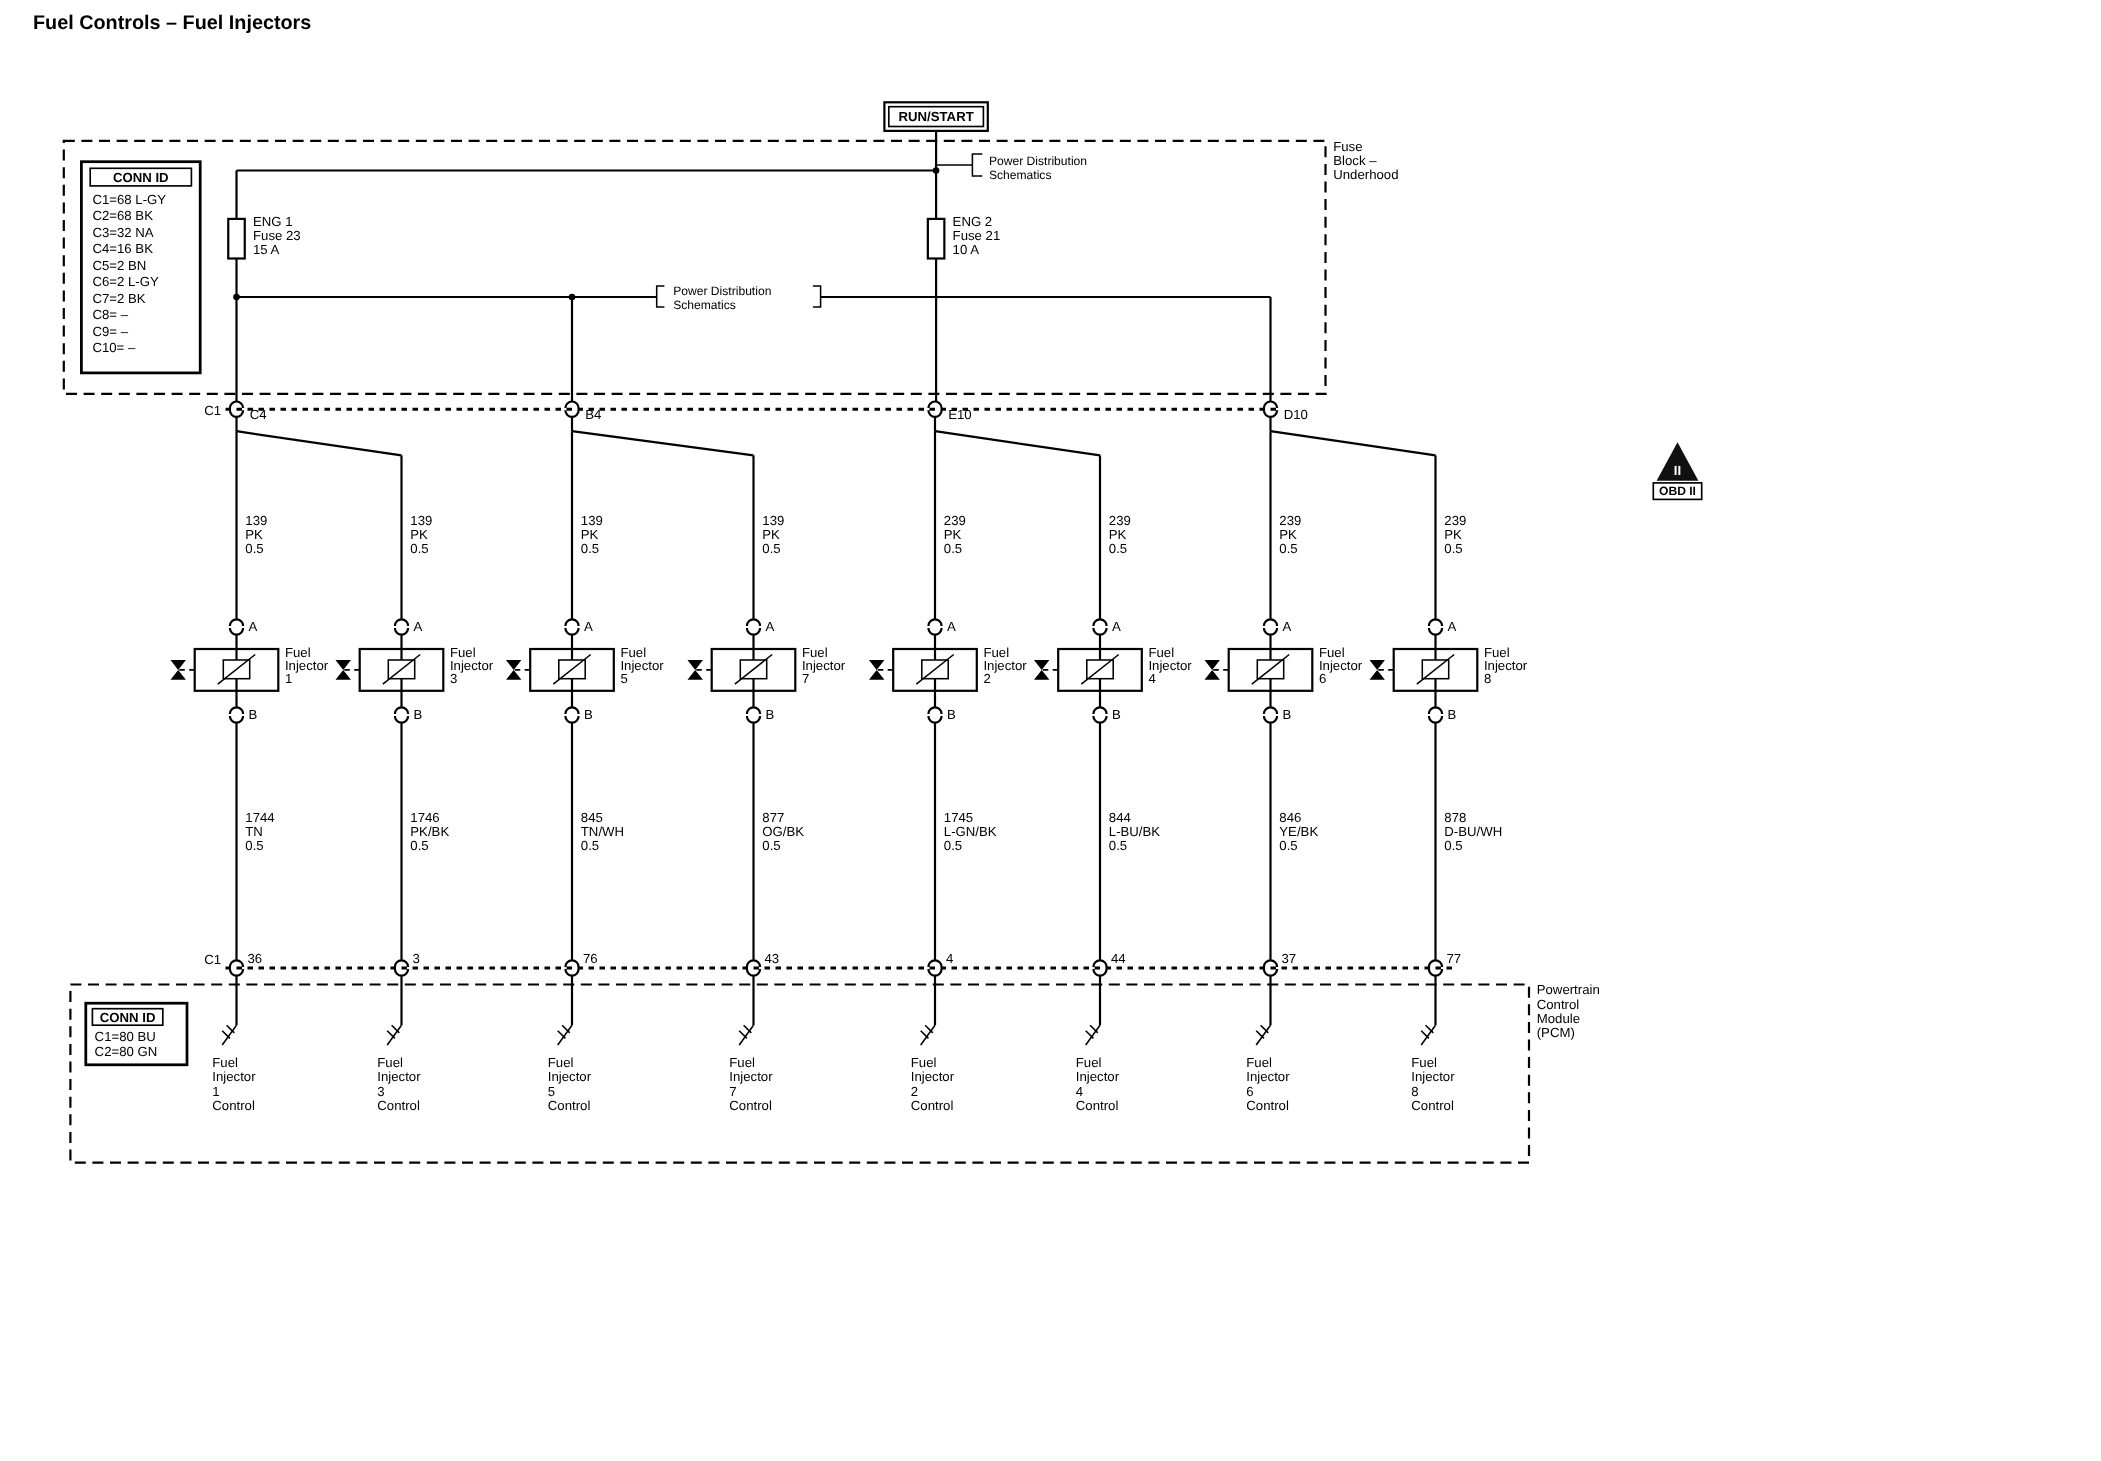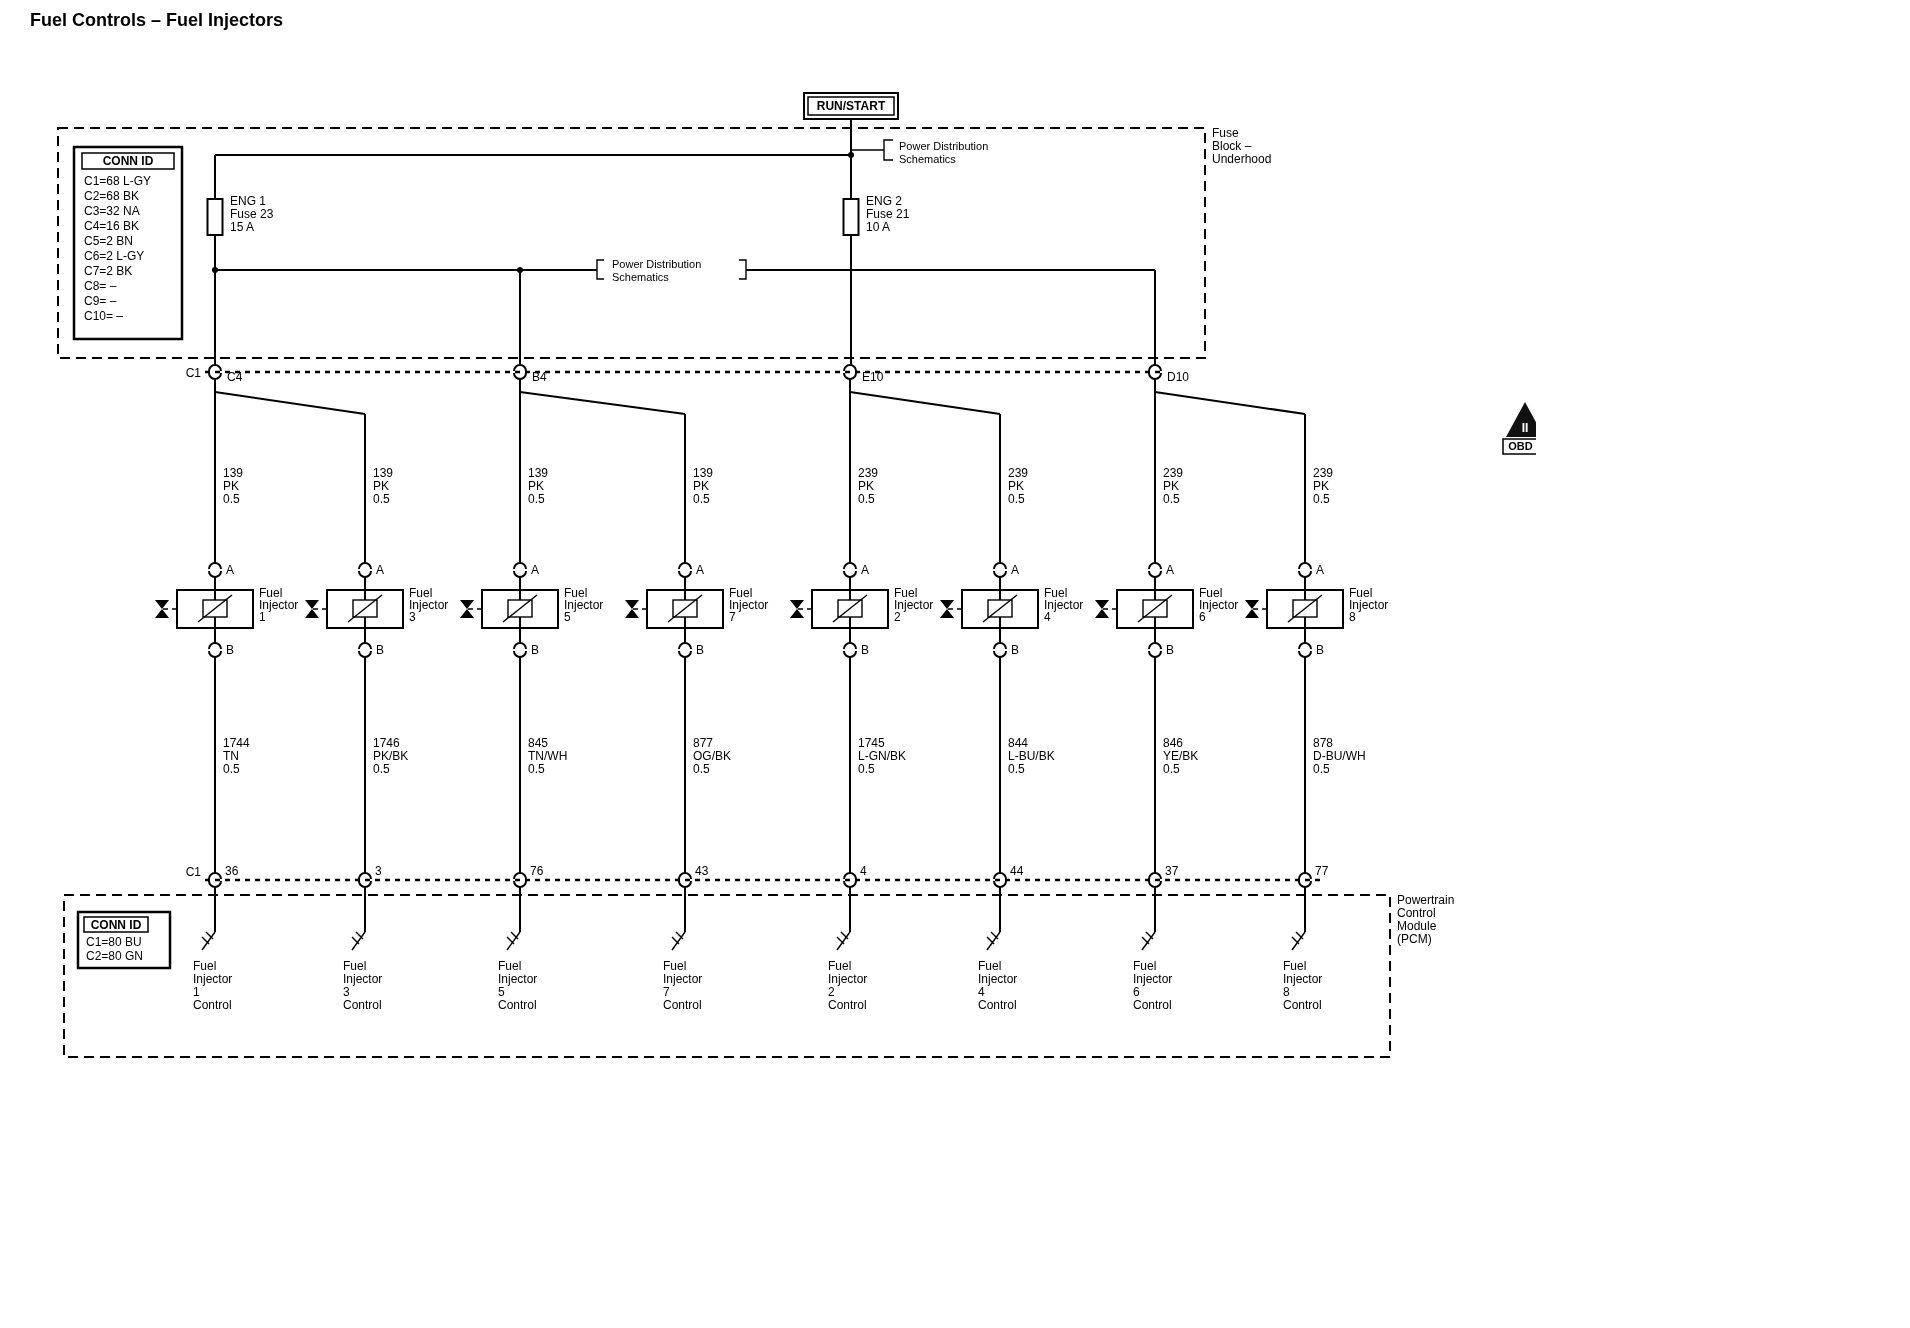--- a/index.html
+++ b/index.html
@@ -1,16 +1,16 @@
 <!DOCTYPE html>
 <html><head>
 <meta charset="utf-8">
 <style>
   html,body{margin:0;padding:0;background:#fff;}
-  .stage{position:relative;width:1536px;height:1328px;background:#fff;overflow:hidden;}
+  .stage{position:relative;width:1536px;height:1328px;background:#fff;overflow:hidden;padding-left:46px;}
   svg{position:absolute;left:0;top:0;}
   .w{stroke:#000;stroke-width:2;fill:none;}
   .thin{stroke:#000;stroke-width:1.4;fill:none;}
   .wd{stroke:#000;stroke-width:1.6;stroke-dasharray:5 4;fill:none;}
   .dashbox{stroke:#000;stroke-width:2;stroke-dasharray:10 6;fill:none;}
   .connline{stroke:#000;stroke-width:2.6;stroke-dasharray:5 5;fill:none;}
   .boxline{stroke:#000;stroke-width:2.5;fill:none;}
   .boxline2{stroke:#000;stroke-width:1.5;fill:none;}
   .lbl{font-family:"Liberation Sans",sans-serif;font-size:12px;fill:#000;}
   .sm{font-size:11px;}

